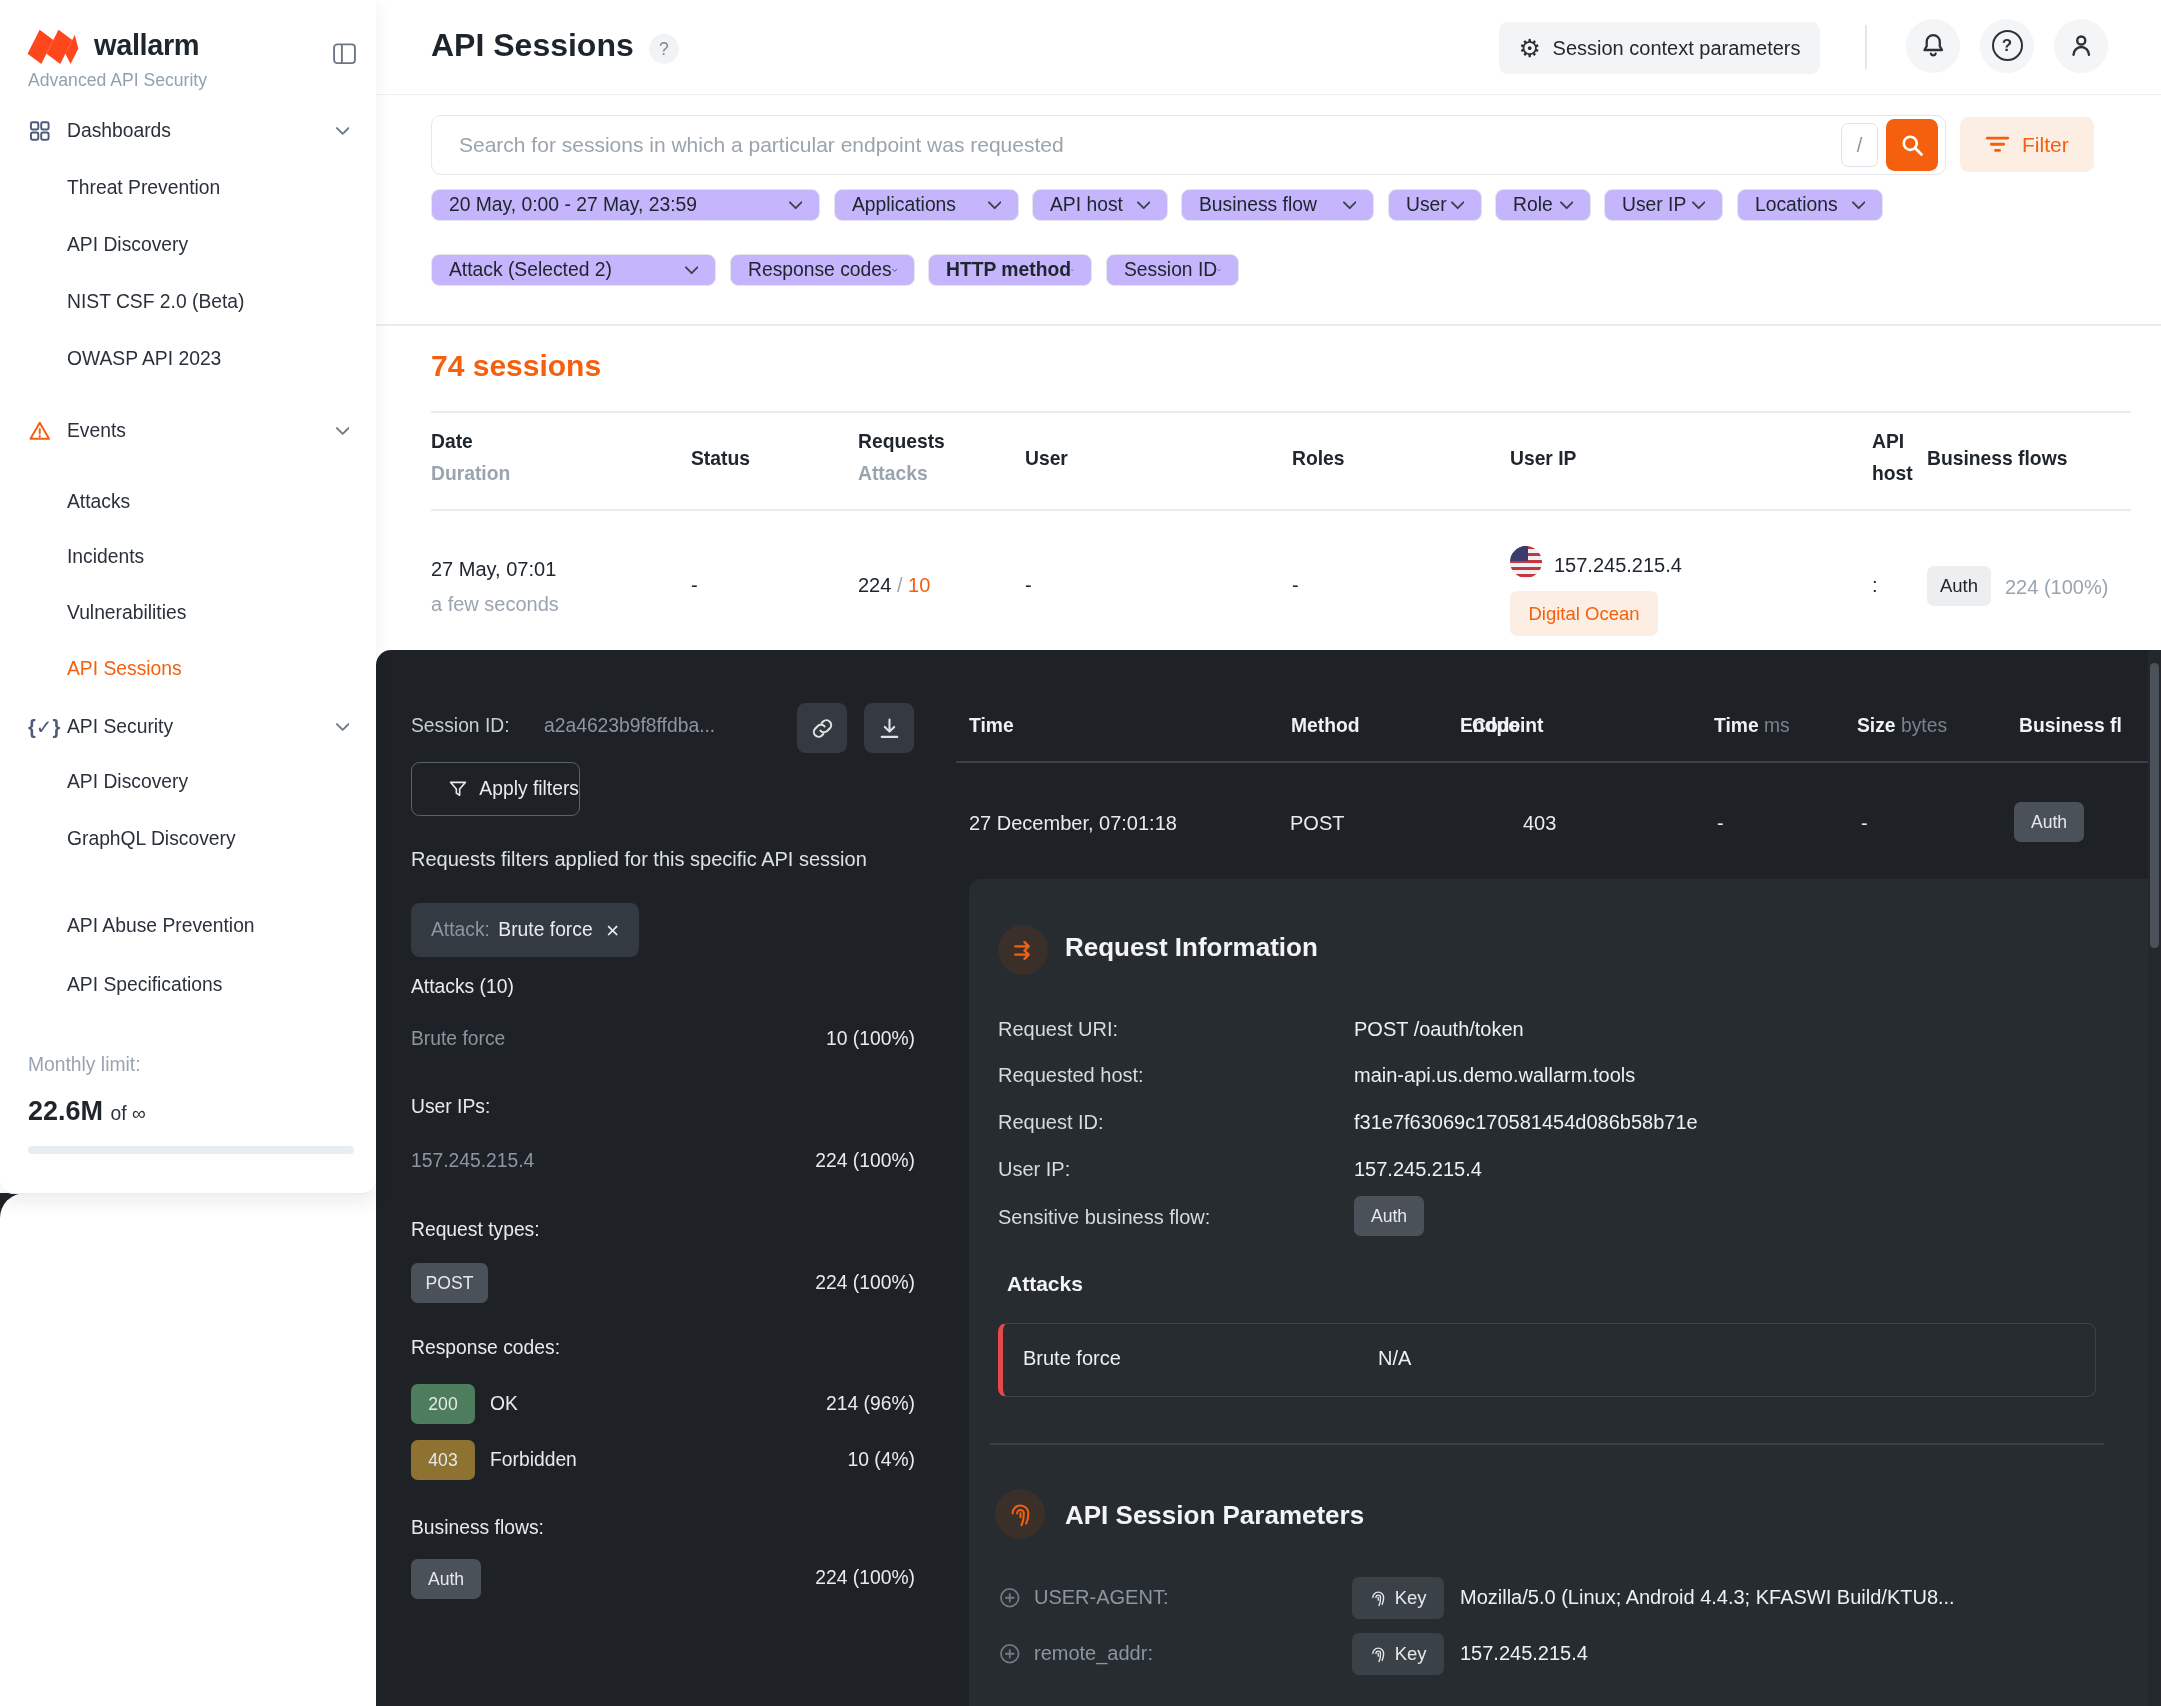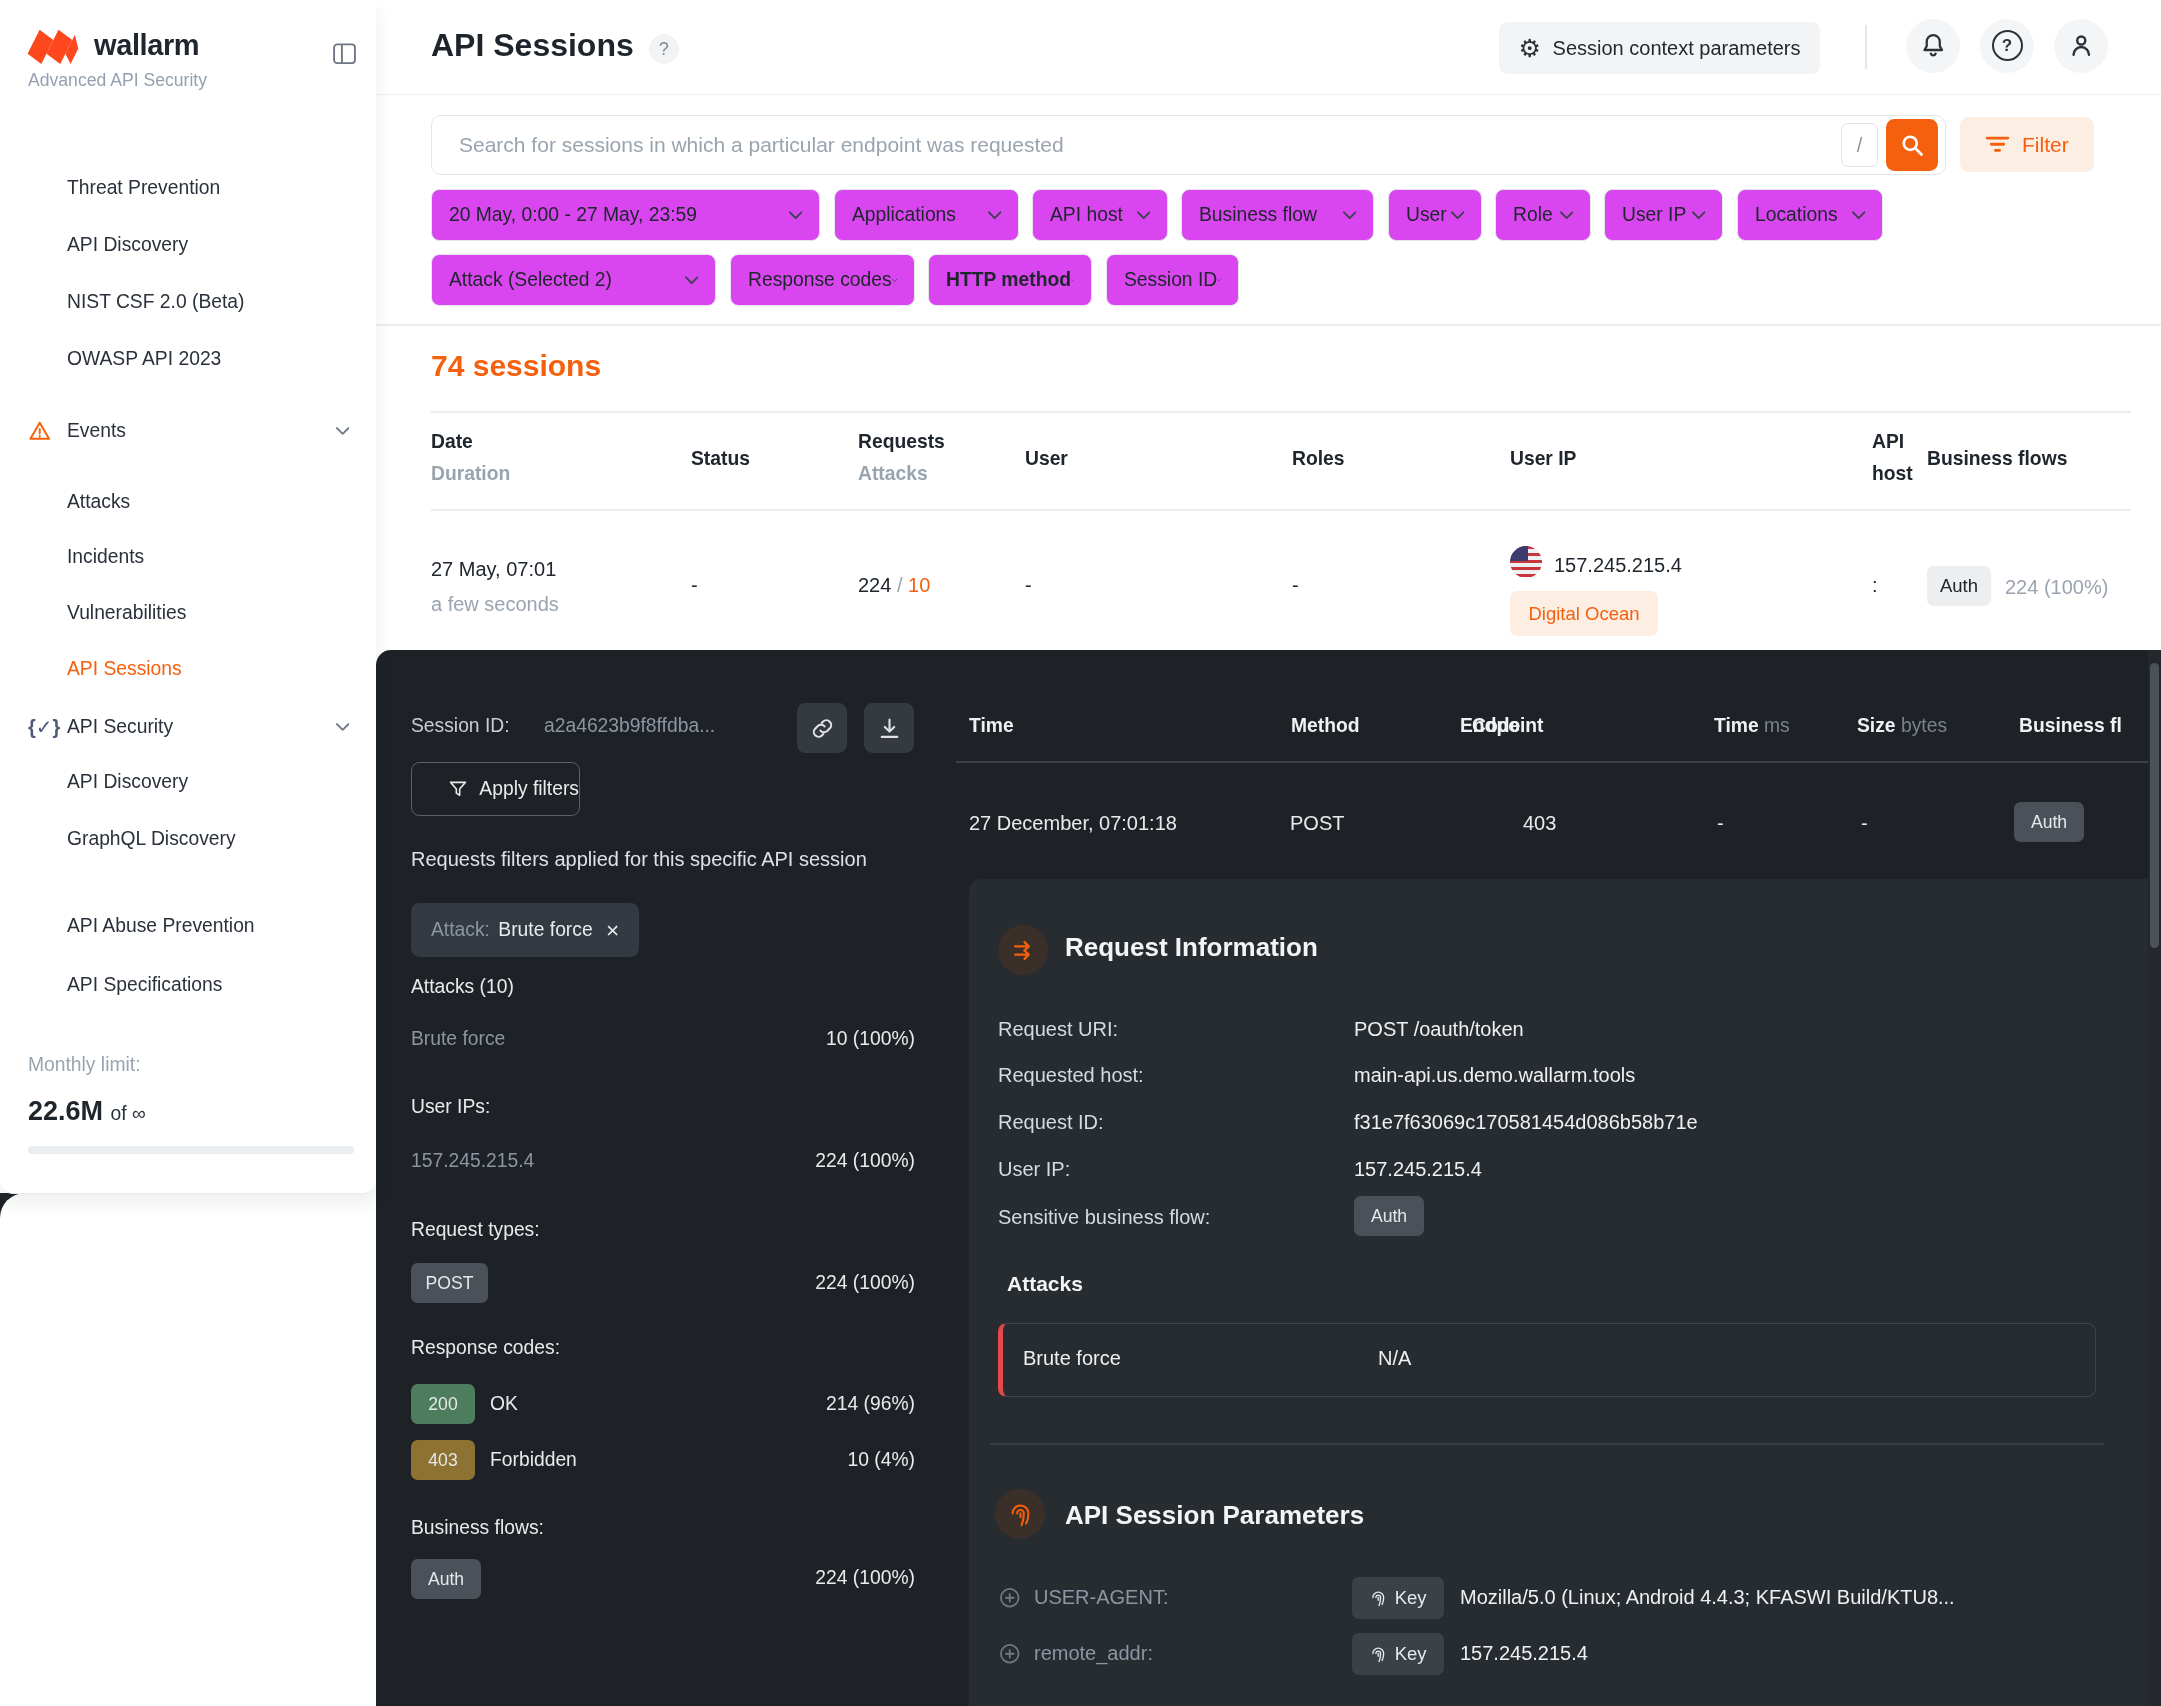--- a/index.html
+++ b/index.html
@@ -45,21 +45,21 @@
     box-sizing:border-box;background:#fff;}
   .search-input{position:absolute;left:25px;top:3.4px;width:1359px;height:49px;border:none;outline:none;font-size:21px;
     color:#3a424c;font-family:inherit;background:transparent;}
   .search-input::placeholder{color:#9aa4ae;}
   .slash{position:absolute;left:1841px;top:123px;width:37px;height:44px;border:1.7px solid #dfe3e8;border-radius:6.7px;
     display:flex;align-items:center;justify-content:center;font-size:20px;color:#8b95a0;box-sizing:border-box;background:#fff;}
   .search-btn{position:absolute;left:1886px;top:119px;width:52px;height:52px;border-radius:8.4px;background:#f4600d;
     display:flex;align-items:center;justify-content:center;cursor:pointer;}
   .filter-btn{position:absolute;left:1960px;top:117px;width:134px;height:55px;border-radius:8.4px;background:#fdeee3;
     display:flex;align-items:center;justify-content:center;gap:11.7px;font-size:21px;color:#f4600d;cursor:pointer;}
-  .chip{position:absolute;height:52px;background:#d946ef;border:1.7px solid #e3e7eb;border-radius:8.4px;box-sizing:border-box;
+  .chip{position:absolute;height:32px;background:#c4b5fd;border:1.7px solid #e3e7eb;border-radius:8.4px;box-sizing:border-box;
     display:flex;align-items:center;justify-content:space-between;padding:0 17px;font-size:19.3px;color:#20262e;cursor:pointer;white-space:nowrap;}
 
   
   .count{position:absolute;left:431px;top:349px;font-size:30px;font-weight:bold;color:#f4600d;}
   .th{position:absolute;font-size:19.3px;font-weight:bold;color:#20262e;white-space:nowrap;}
   .th-sub{position:absolute;font-size:19.3px;font-weight:bold;color:#9aa4af;white-space:nowrap;}
   .session-row{position:absolute;left:376px;top:514px;width:1786px;height:141px;cursor:pointer;}
   .cell{position:absolute;font-size:20px;color:#20262e;white-space:nowrap;}
   .cell-gray{position:absolute;font-size:20px;color:#9aa4af;white-space:nowrap;}
   .provider-chip{position:absolute;background:#fdeee3;color:#f4600d;font-size:18.5px;border-radius:6.7px;
@@ -418,20 +418,36 @@
       <path d="M25 33 L39 5 L55 17 L41 45 Z" fill="#ff471d"></path>
       <path d="M47 33 L58 11 L62 27 L53 45 Z" fill="#ff471d"></path>
     </svg>
     <div class="logo-text">wallarm</div>
     <svg style="position:absolute;left:332px;top:42px;" width="25" height="23.5" viewBox="0 0 24 22" fill="none" stroke="#6d7682" stroke-width="1.8">
       <rect x="2" y="2" width="20" height="18" rx="3"></rect>
         <path d="M9.5 2v18"></path>
     </svg>
     <div class="tagline">Advanced API Security</div>
 
+    <div class="nav-item nav-group" style="top:111px;">
+      <span class="nav-icon">
+        <svg width="23.5" height="23.5" viewBox="0 0 24 24" fill="none" stroke="#4e5b78" stroke-width="2">
+            <rect x="3" y="3" width="7.5" height="7.5" rx="1.5"></rect>
+            <rect x="13.5" y="3" width="7.5" height="7.5" rx="1.5"></rect>
+            <rect x="3" y="13.5" width="7.5" height="7.5" rx="1.5"></rect>
+            <rect x="13.5" y="13.5" width="7.5" height="7.5" rx="1.5"></rect>
+          </svg>
+      </span>
+      <span class="nav-label">Dashboards</span>
+      <span class="nav-chevron">
+        <svg width="13.4" height="8.4" viewBox="0 0 14 8" fill="none" stroke="#707a85" stroke-width="2" stroke-linecap="round">
+            <path d="M1 1l6 6 6-6"></path>
+          </svg>
+      </span>
+    </div>
     <div class="nav-item" style="top:168px;">
         <span class="nav-label">Threat Prevention</span>
       </div>
     <div class="nav-item" style="top:225px;">
         <span class="nav-label">API Discovery</span>
       </div>
     <div class="nav-item" style="top:282px;">
         <span class="nav-label">NIST CSF 2.0 (Beta)</span>
       </div>
     <div class="nav-item" style="top:339px;">

